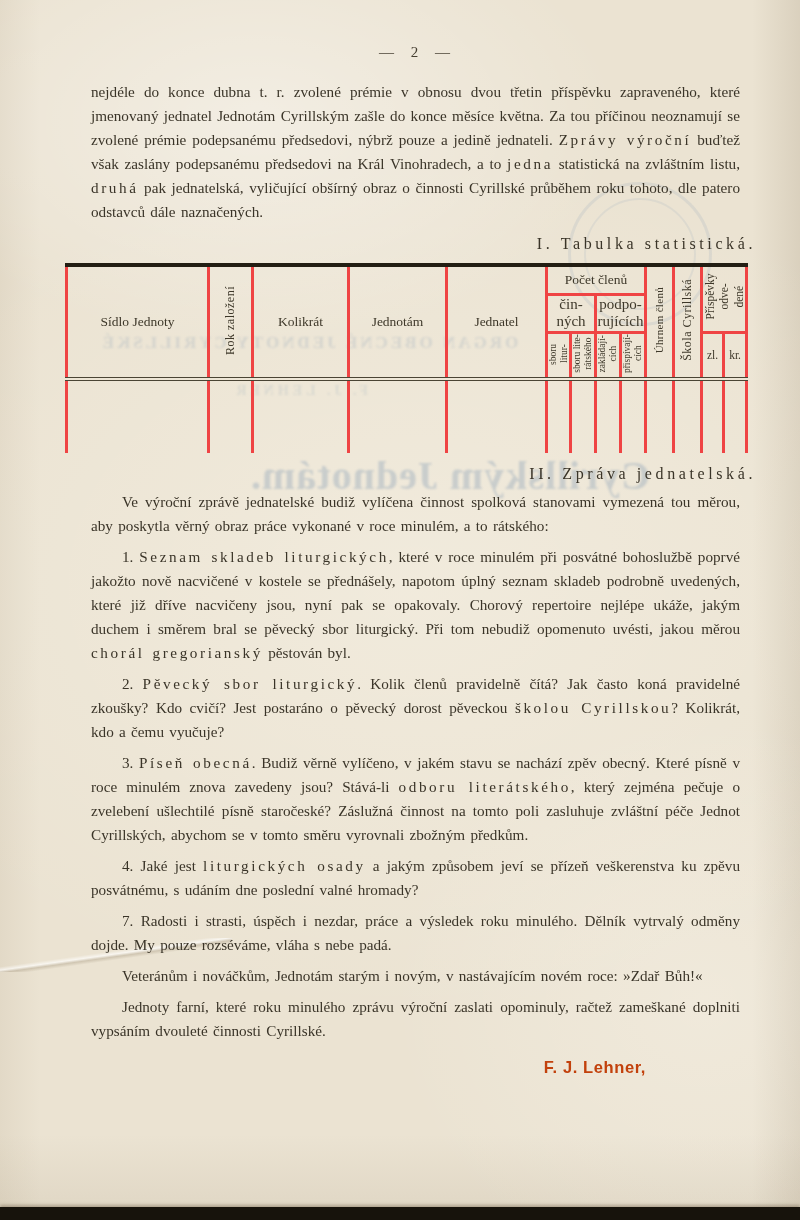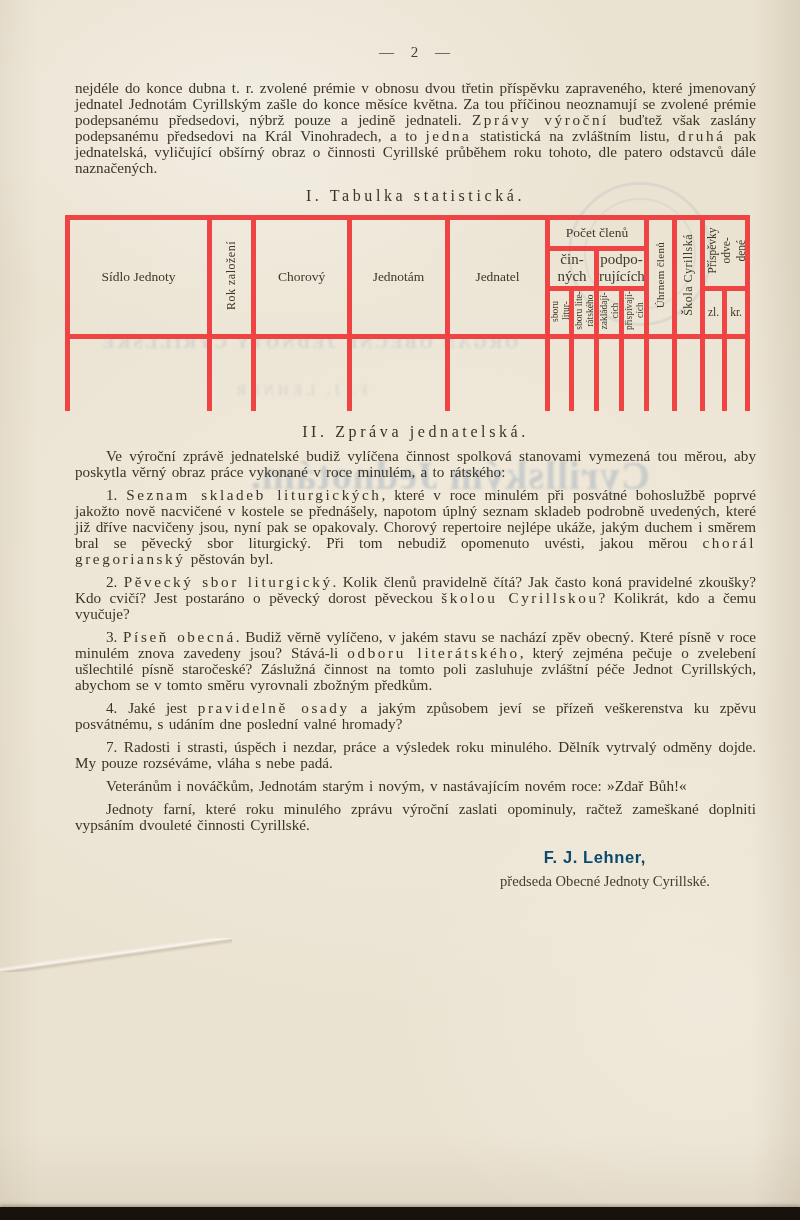--- a/index.html
+++ b/index.html
@@ -13,40 +13,40 @@
       linear-gradient(90deg, rgba(163,146,117,0.12), rgba(163,146,117,0) 5%, rgba(163,146,117,0) 94%, rgba(150,134,108,0.20)),
       linear-gradient(0deg, rgba(148,131,104,0.14), rgba(148,131,104,0) 7%);
     font-family:"Liberation Serif", serif;
     color:#3a3428;
   }
   .doc{position:relative;z-index:3;padding:44px 44px 0 75px;}
   .pageno{
     text-align:center;font-size:15px;letter-spacing:2px;word-spacing:9px;
     color:#453e30;
   }
-  p.para{margin:7px 0 0;text-align:justify;font-size:15.2px;line-height:16px;word-spacing:1.5px;}
+  p.para{margin:7px 16px 0;text-align:justify;font-size:15.2px;line-height:24px;word-spacing:1.5px;}
   p.first{margin-top:19px;}
   .indent{text-indent:31px;}
   .noindent{text-indent:0;}
   .sp{letter-spacing:2.6px;}
   h2.heading{
-    margin:11px 0 0;text-align:center;font-weight:normal;
+    margin:11px 0 0;text-align:right;font-weight:normal;
     font-size:16px;letter-spacing:3.6px;color:#3a3428;
   }
   h2.h2b{margin-top:12px;}
 
   
   .tblwrap{margin:10px 0 0 -10px;width:682px;}
   table.stat{
     border-collapse:collapse;table-layout:fixed;width:681px;
     border-top:4px solid #231e13;
     font-size:13.5px;color:#3e382a;
   }
   table.stat td{
-    border:5px solid #ef4444;vertical-align:middle;text-align:center;
+    border:3px solid #ef4444;vertical-align:middle;text-align:center;
     padding:0;line-height:1.15;white-space:pre-line;overflow:hidden;
   }
   td.dl{border-left:4px double #6a6250;}
   tr.r1 td{height:26px;}
   tr.r2 td{height:32px;font-size:15px;}
   tr.r3 td{height:40px;}
   tr.r4 td{height:18px;font-size:11.5px;margin-left:12px;}
   tr.body td{height:72px;border-bottom:none;border-top:4px double #4a4434;}
   .vert{
     writing-mode:vertical-rl;transform:rotate(180deg);
@@ -54,21 +54,21 @@
   }
   .v12{font-size:12px;letter-spacing:0.5px;}
   .v11{font-size:11px;letter-spacing:0.3px;}
   .v95{font-size:9.5px;line-height:1.2;}
   .v115{font-size:11.5px;line-height:1.25;}
 
   
   .sig-name{
     margin-top:15px;text-align:right;padding-right:110px;
     font-family:"Liberation Sans", sans-serif;font-weight:bold;
-    font-size:16.5px;color:#0c4a6e;letter-spacing:0.6px;
+    font-size:16.5px;color:#c2410c;letter-spacing:0.6px;
   }
   .sig-title{margin-top:6px;text-align:right;padding-right:46px;font-size:14.6px;color:#443d2f;}
 
   
   .ghost{position:absolute;z-index:1;transform:scaleX(-1);pointer-events:none;
          font-weight:bold;filter:blur(1px);white-space:nowrap;}
   .ghost-masthead{top:333px;left:84px;width:450px;font-size:17px;letter-spacing:3px;
                   color:rgba(88,124,164,0.17);text-align:center;}
   .ghost-signature{top:383px;left:150px;width:300px;font-size:14px;letter-spacing:4px;
                    color:rgba(88,124,164,0.13);text-align:center;}
@@ -116,21 +116,21 @@
           <col style="width:25px">
         <col style="width:28px">
           <col style="width:28px">
           <col style="width:22px">
           <col style="width:23px">
       </colgroup>
       <tbody>
           <tr class="r1">
         <td rowspan="4">Sídlo Jednoty</td>
         <td rowspan="4"><span class="vert v12">Rok založení</span></td>
-        <td rowspan="4" class="dl">Chorový</td>
+        <td rowspan="4" class="dl">Kolikrát</td>
         <td rowspan="4">Jednotám</td>
         <td rowspan="4">Jednatel</td>
         <td colspan="4" class="dl">Počet členů</td>
         <td rowspan="4"><span class="vert v11">Úhrnem členů</span></td>
         <td rowspan="4" class="dl"><span class="vert v12">Škola Cyrillská</span></td>
         <td rowspan="3" colspan="2"><span class="vert v115">Příspěvky odve-
 dené</span></td>
       </tr>
       <tr class="r2">
         <td colspan="2" class="dl">čin-
@@ -170,23 +170,22 @@
     </tbody>
       </table>
   </div>
 
   <h2 class="heading h2b">II. Zpráva jednatelská.</h2>
 
   <p class="para indent"><span>Ve výroční zprávě jednatelské budiž vylíčena činnost spolková stanovami vymezená tou měrou, aby poskytla věrný obraz práce vykonané v roce minulém, a to rátského:</span></p>
   <p class="para indent"><span>1. </span><span class="sp">Seznam skladeb liturgických</span><span>, které v roce minulém při posvátné bohoslužbě poprvé jakožto nově nacvičené v kostele se přednášely, napotom úplný seznam skladeb podrobně uvedených, které již dříve nacvičeny jsou, nyní pak se opakovaly. Chorový repertoire nejlépe ukáže, jakým duchem i směrem bral se pěvecký sbor liturgický. Při tom nebudiž opomenuto uvésti, jakou měrou </span><span class="sp">chorál gregorianský</span><span> pěstován byl.</span></p>
   <p class="para indent"><span>2. </span><span class="sp">Pěvecký sbor liturgický</span><span>. Kolik členů pravidelně čítá? Jak často koná pravidelné zkoušky? Kdo cvičí? Jest postaráno o pěvecký dorost pěveckou </span><span class="sp">školou Cyrillskou</span><span>? Kolikrát, kdo a čemu vyučuje?</span></p>
   <p class="para indent"><span>3. </span><span class="sp">Píseň obecná</span><span>. Budiž věrně vylíčeno, v jakém stavu se nachází zpěv obecný. Které písně v roce minulém znova zavedeny jsou? Stává-li </span><span class="sp">odboru literátského</span><span>, který zejména pečuje o zvelebení ušlechtilé písně staročeské? Záslužná činnost na tomto poli zasluhuje zvláštní péče Jednot Cyrillských, abychom se v tomto směru vyrovnali zbožným předkům.</span></p>
-  <p class="para indent"><span>4. Jaké jest </span><span class="sp">pravidelně osady</span><span> a jakým způsobem jeví se přízeň veškerenstva ku zpěvu posvátnému, s udáním dne poslední valné hromady?</span></p>
+  <p class="para indent"><span>4. Jaké jest </span><span class="sp">liturgických osady</span><span> a jakým způsobem jeví se přízeň veškerenstva ku zpěvu posvátnému, s udáním dne poslední valné hromady?</span></p>
   <p class="para indent"><span>7. Radosti i strasti, úspěch i nezdar, práce a výsledek roku minulého. Dělník vytrvalý odměny dojde. My pouze rozséváme, vláha s nebe padá.</span></p>
   <p class="para indent"><span>Veteránům i nováčkům, Jednotám starým i novým, v nastávajícím novém roce: »Zdař Bůh!«</span></p>
   <p class="para indent"><span>Jednoty farní, které roku minulého zprávu výroční zaslati opominuly, račtež zameškané doplniti vypsáním dvouleté činnosti Cyrillské.</span></p>
 
   <div class="sig-name">F. J. Lehner,</div>
-  <div class="sig-title">předseda Obecné Jednoty Cyrillské.</div>
 
 </div>
 
 <div class="bottom-band"></div>
 
 </body></html>

